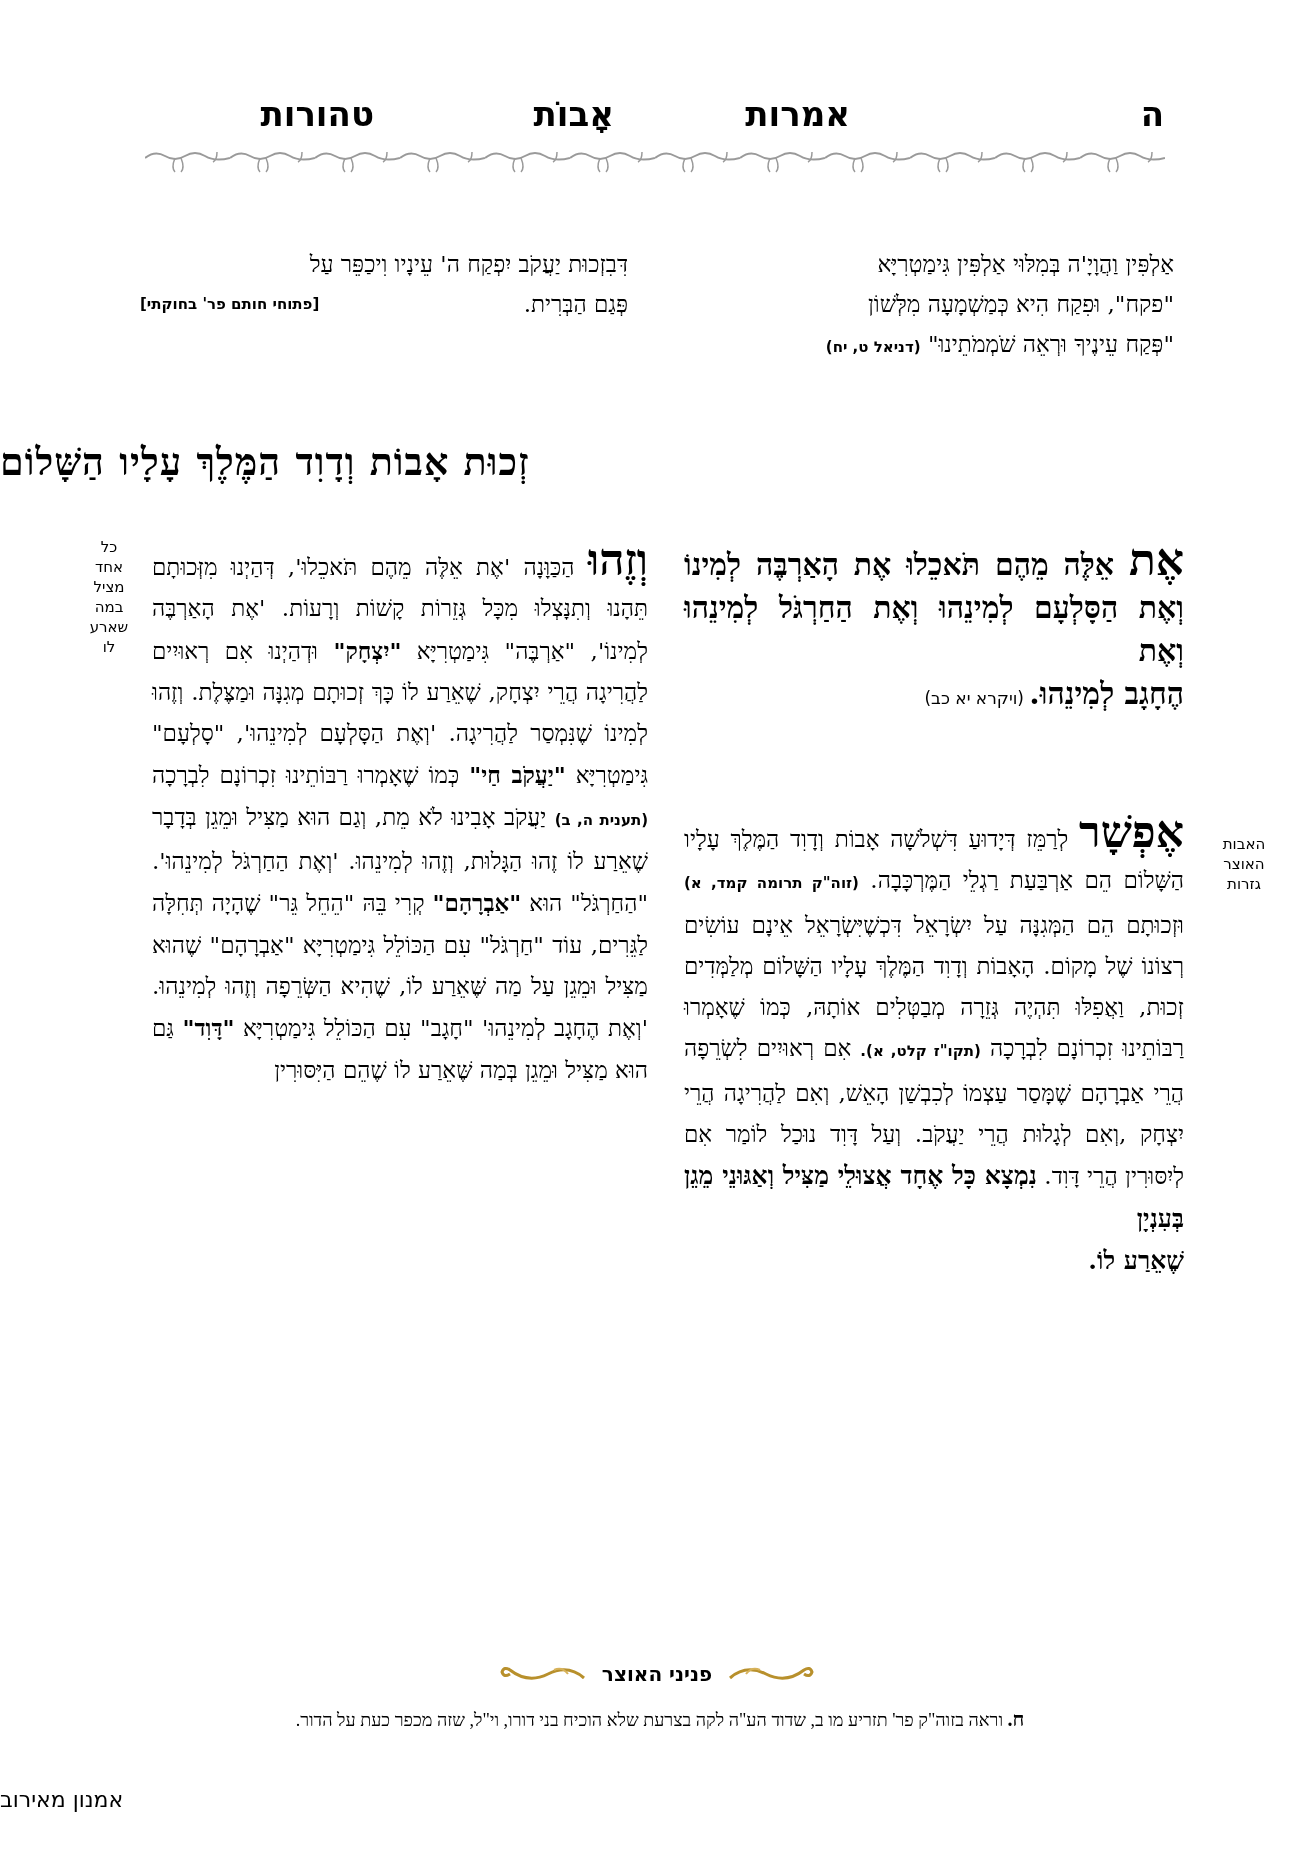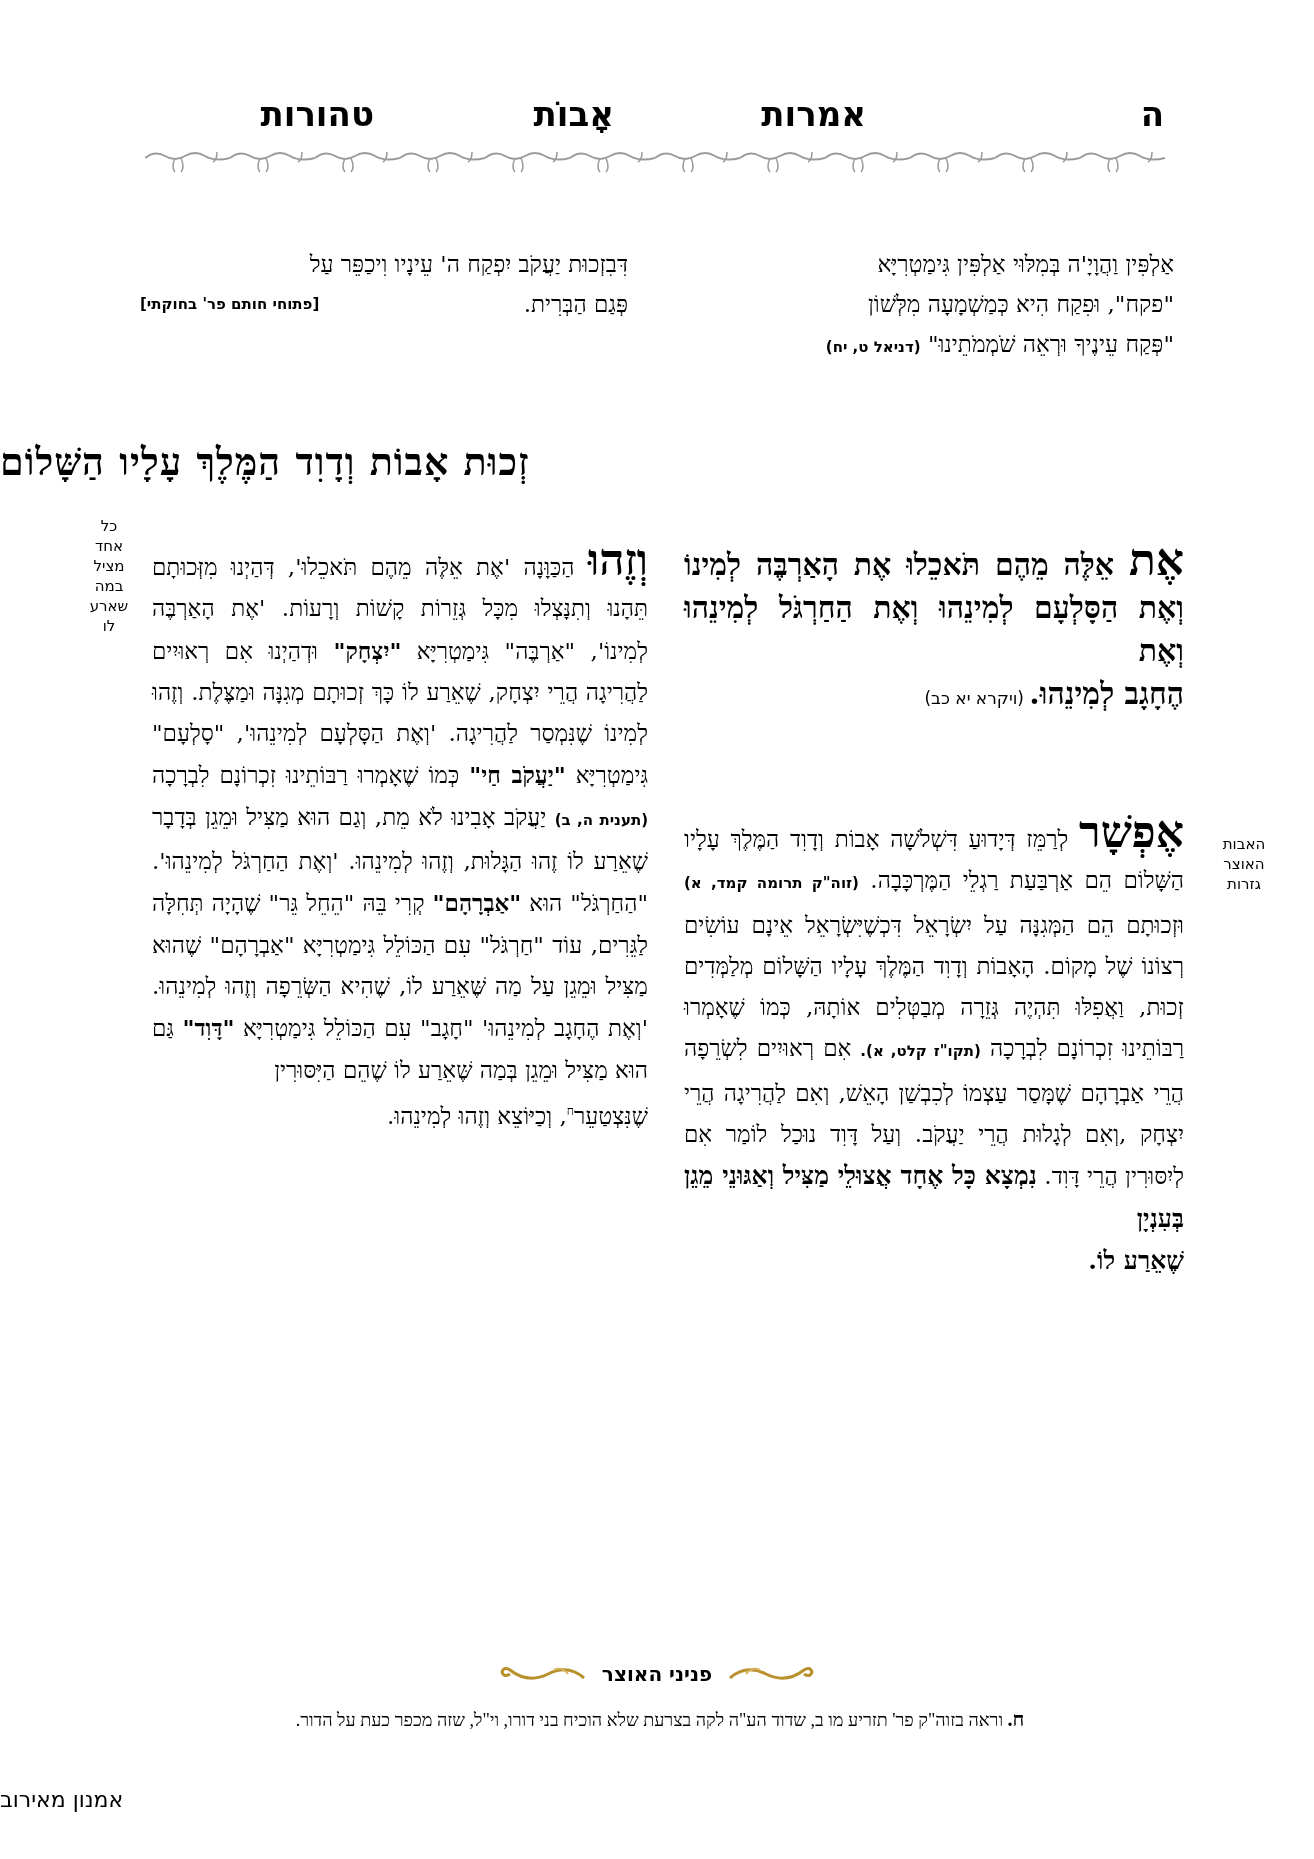--- a/index.html
+++ b/index.html
@@ -6,21 +6,21 @@
     body {
       width: 1314px; height: 1859px; position: relative; overflow: hidden;
       font-family: "DejaVu Serif", "Liberation Serif", serif;
       color: #000; direction: rtl;
     }
     .abs { position: absolute; }
 
     
     .hdr { top: 84px; height: 60px; font-family: "DejaVu Sans", sans-serif; font-weight: bold; font-size: 34px; line-height: 60px; }
     .hdr-page { right: 150px; }
-    .hdr-a { right: 448px; }
+    .hdr-a { right: 464px; }
     .hdr-b { right: 700px; }
     .hdr-c { right: 940px; }
 
     .divider { top: 148px; left: 145px; width: 1020px; height: 26px; }
 
     
     .intro { top: 244px; font-size: 23px; line-height: 40px; text-align: justify; text-align-last: right; }
     .intro-r { right: 140px; width: 500px; }
     .intro-l { right: 686px; width: 488px; }
     .small { font-size: 15px; font-family: "DejaVu Sans", sans-serif; font-weight: bold; }
@@ -39,21 +39,21 @@
     .verse-src .vtxt { font-size: 30px; font-weight: bold; font-family: "DejaVu Serif", serif; }
 
     .body-r { top: 812px; }
     .body-l { top: 540px; }
     .end-r { display: block; text-align: center; }
     .end-l { display: block; text-align: center; }
 
     
     .mnote { font-family: "DejaVu Sans", sans-serif; font-size: 15px; line-height: 20px; text-align: center; }
     .mnote-r { top: 834px; right: 20px; width: 100px; }
-    .mnote-l { top: 516px; left: 64px; width: 90px; }
+    .mnote-l { top: 537px; left: 64px; width: 90px; }
 
     
     .pninei { top: 1646px; left: 0; width: 1314px; height: 40px; display: flex; justify-content: center; align-items: flex-end; gap: 14px; }
     .pninei-title { font-family: "DejaVu Sans", sans-serif; font-weight: bold; font-size: 20px; }
     .flourish { width: 90px; height: 26px; }
 
     .fn { top: 1705px; left: 60px; width: 1200px; font-family: "Liberation Serif", serif; font-size: 18px; line-height: 28px; text-align: center; }
     .fn-mark { font-weight: bold; font-size: 20px; }
 
     .author { top: 1780px; left: 0; width: 1314px; text-align: left; font-family: "DejaVu Sans", sans-serif; font-size: 22px; line-height: 40px; }
@@ -127,23 +127,20 @@
   <span class="bold">"יִצְחָק"</span>
   <span>וּדְהַיְנוּ אִם רְאוּיִים לַהֲרִיגָה הֲרֵי יִצְחָק, שֶׁאֵרַע לוֹ כָּךְ זְכוּתָם מְגִנָּה וּמַצֶּלֶת. וְזֶהוּ לְמִינוֹ שֶׁנִּמְסַר לַהֲרִיגָה. 'וְאֶת הַסָּלְעָם לְמִינֵהוּ', "סָלְעָם" גִּימַטְרִיָּא</span>
   <span class="bold">"יַעֲקֹב חַי"</span>
   <span>כְּמוֹ שֶׁאָמְרוּ רַבּוֹתֵינוּ זִכְרוֹנָם לִבְרָכָה</span>
   <span class="small">(תענית ה, ב)</span>
   <span>יַעֲקֹב אָבִינוּ לֹא מֵת, וְגַם הוּא מַצִּיל וּמֵגֵן בְּדָבָר שֶׁאֵרַע לוֹ זֶהוּ הַגָּלוּת, וְזֶהוּ לְמִינֵהוּ. 'וְאֶת הַחַרְגֹּל לְמִינֵהוּ'. "הַחַרְגֹּל" הוּא</span>
   <span class="bold">"אַבְרָהָם"</span>
   <span>קְרִי בֵּהּ "הֵחֵל גֵּר" שֶׁהָיָה תְּחִלָּה לַגֵּרִים, עוֹד "חַרְגֹּל" עִם הַכּוֹלֵל גִּימַטְרִיָּא "אַבְרָהָם" שֶׁהוּא מַצִּיל וּמֵגֵן עַל מַה שֶּׁאֵרַע לוֹ, שֶׁהִיא הַשְּׂרֵפָה וְזֶהוּ לְמִינֵהוּ. 'וְאֶת הֶחָגָב לְמִינֵהוּ' "חָגָב" עִם הַכּוֹלֵל גִּימַטְרִיָּא</span>
   <span class="bold">"דָּוִד"</span>
   <span>גַּם הוּא מַצִּיל וּמֵגֵן בְּמַה שֶּׁאֵרַע לוֹ שֶׁהֵם הַיִּסּוּרִין</span>
-  <span class="end-l">
-    <span>שֶׁנִּצְטַעֵר</span><sup style="font-size:12px">ח</sup><span>, וְכַיּוֹצֵא וְזֶהוּ לְמִינֵהוּ.</span>
-  </span>
 </div>
 
 <div class="abs mnote mnote-l">
   <div>כל</div>
   <div>אחד</div>
   <div>מציל</div>
   <div>במה</div>
   <div>שארע</div>
   <div>לו</div>
 </div>

